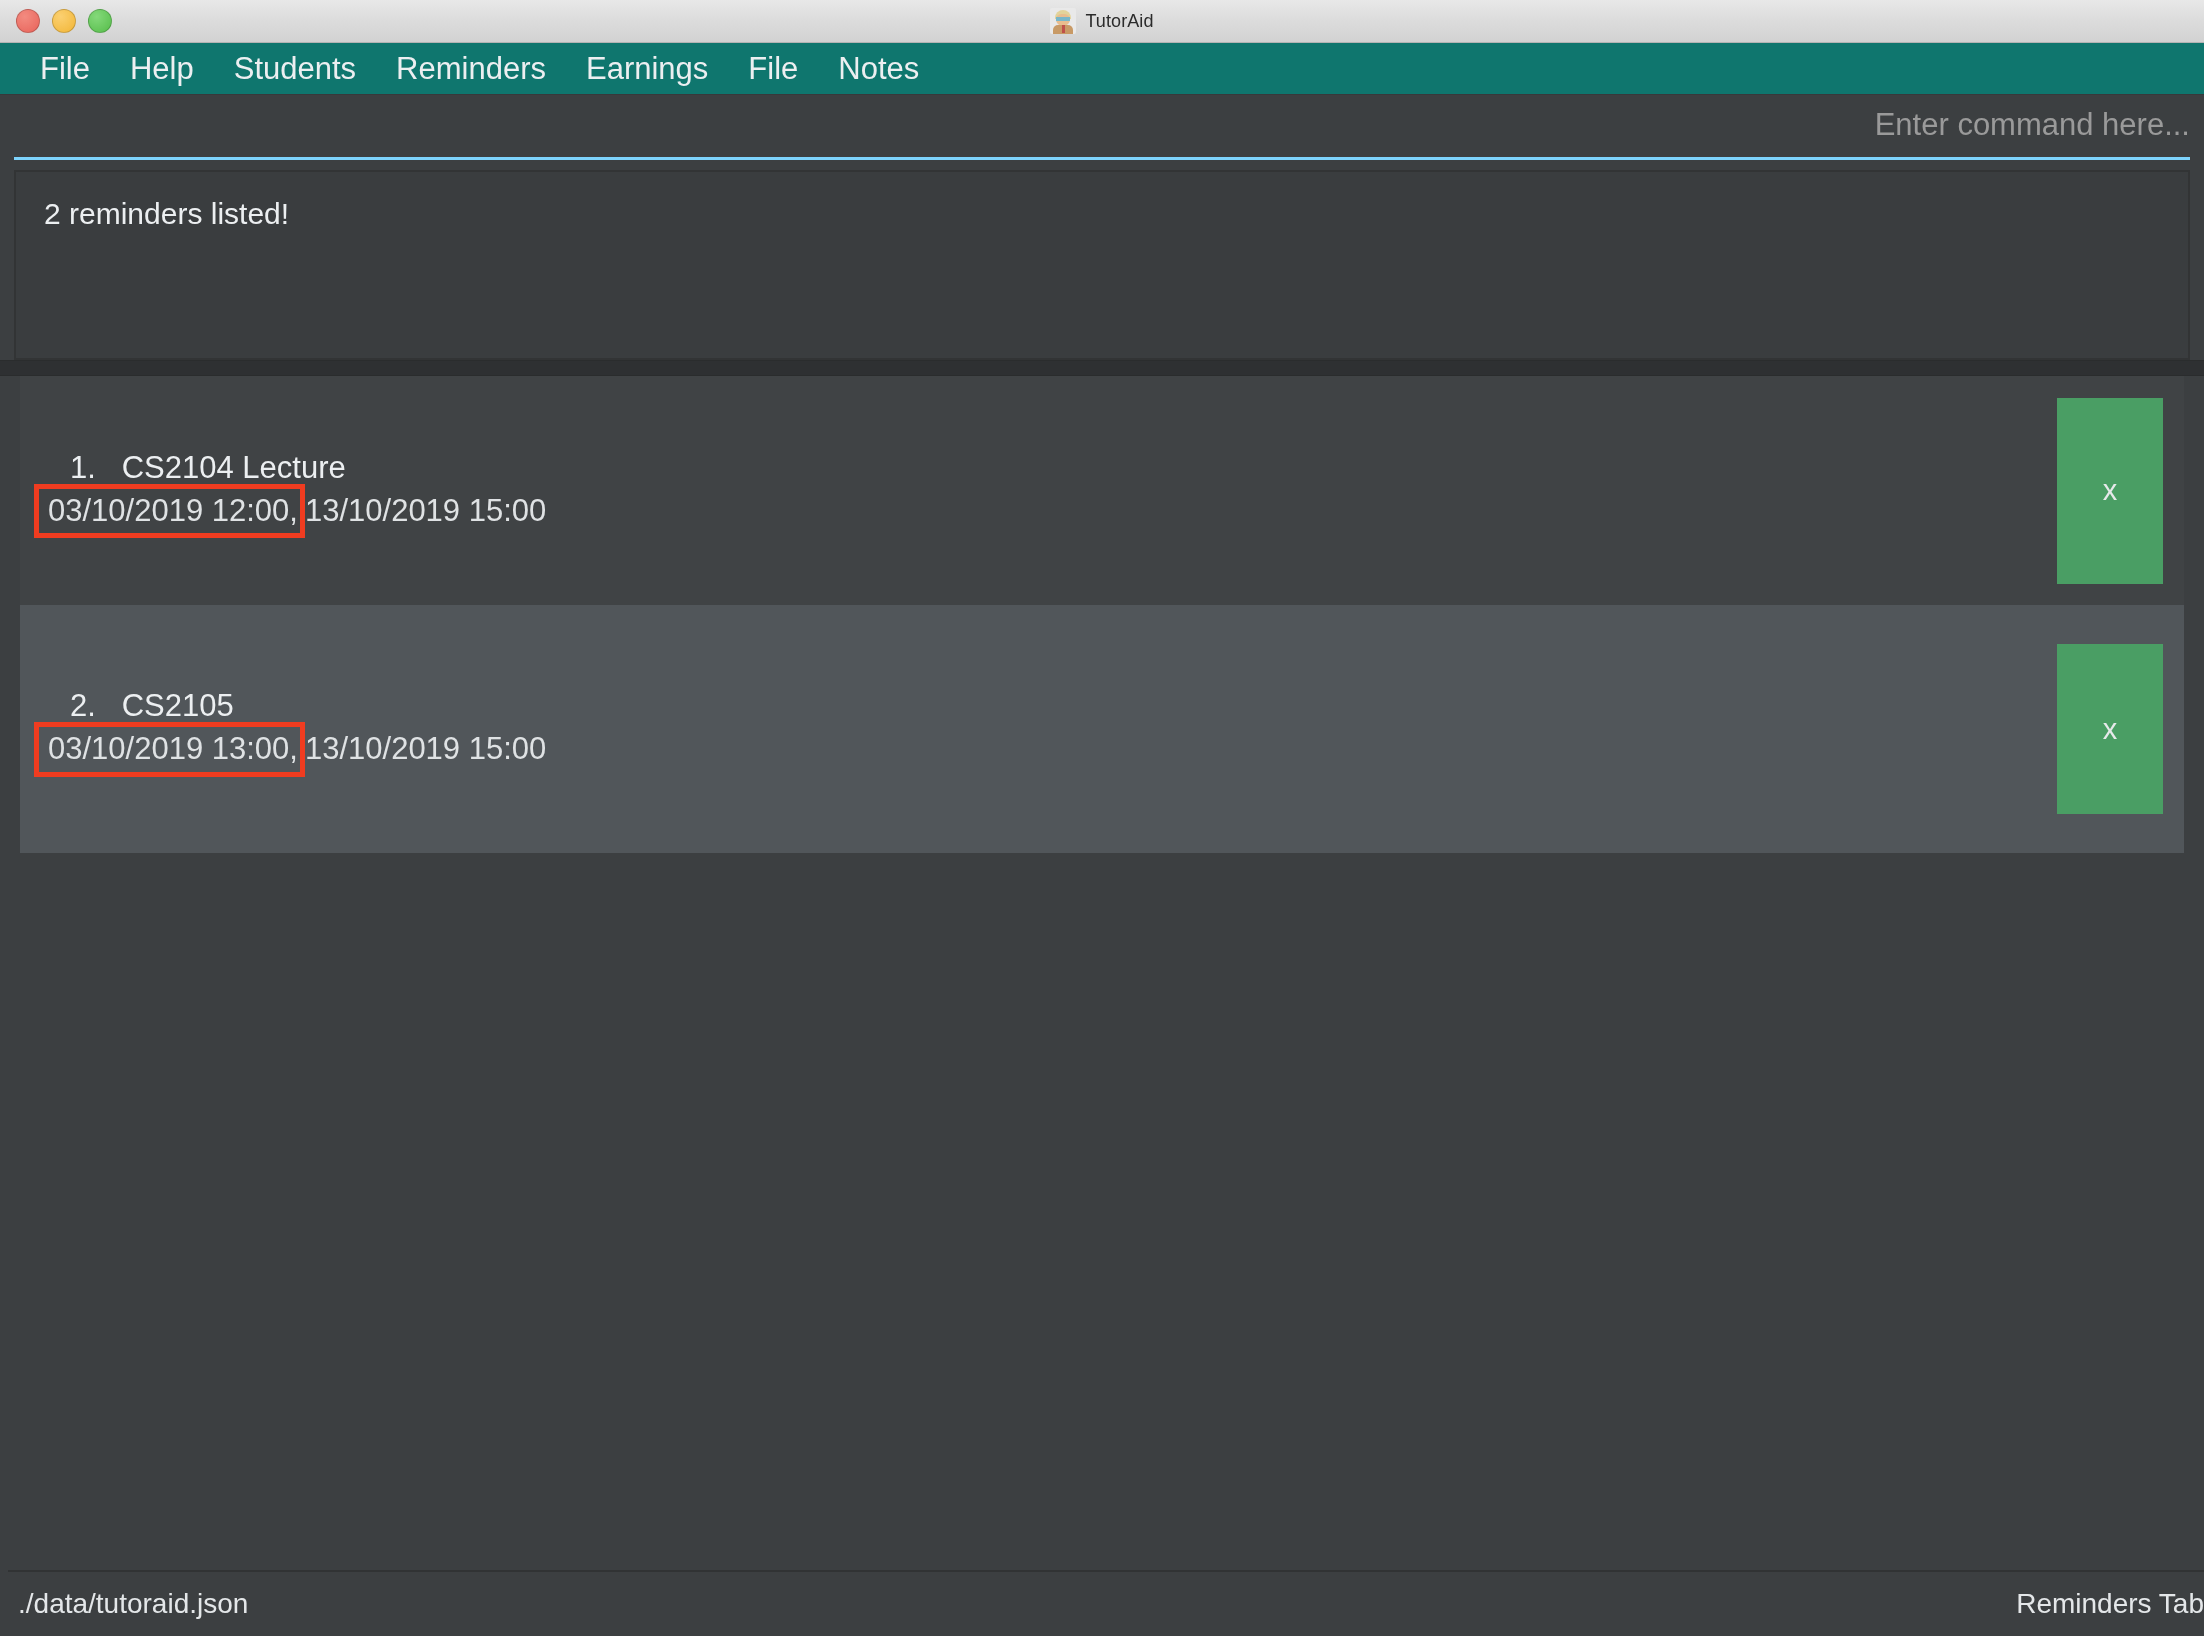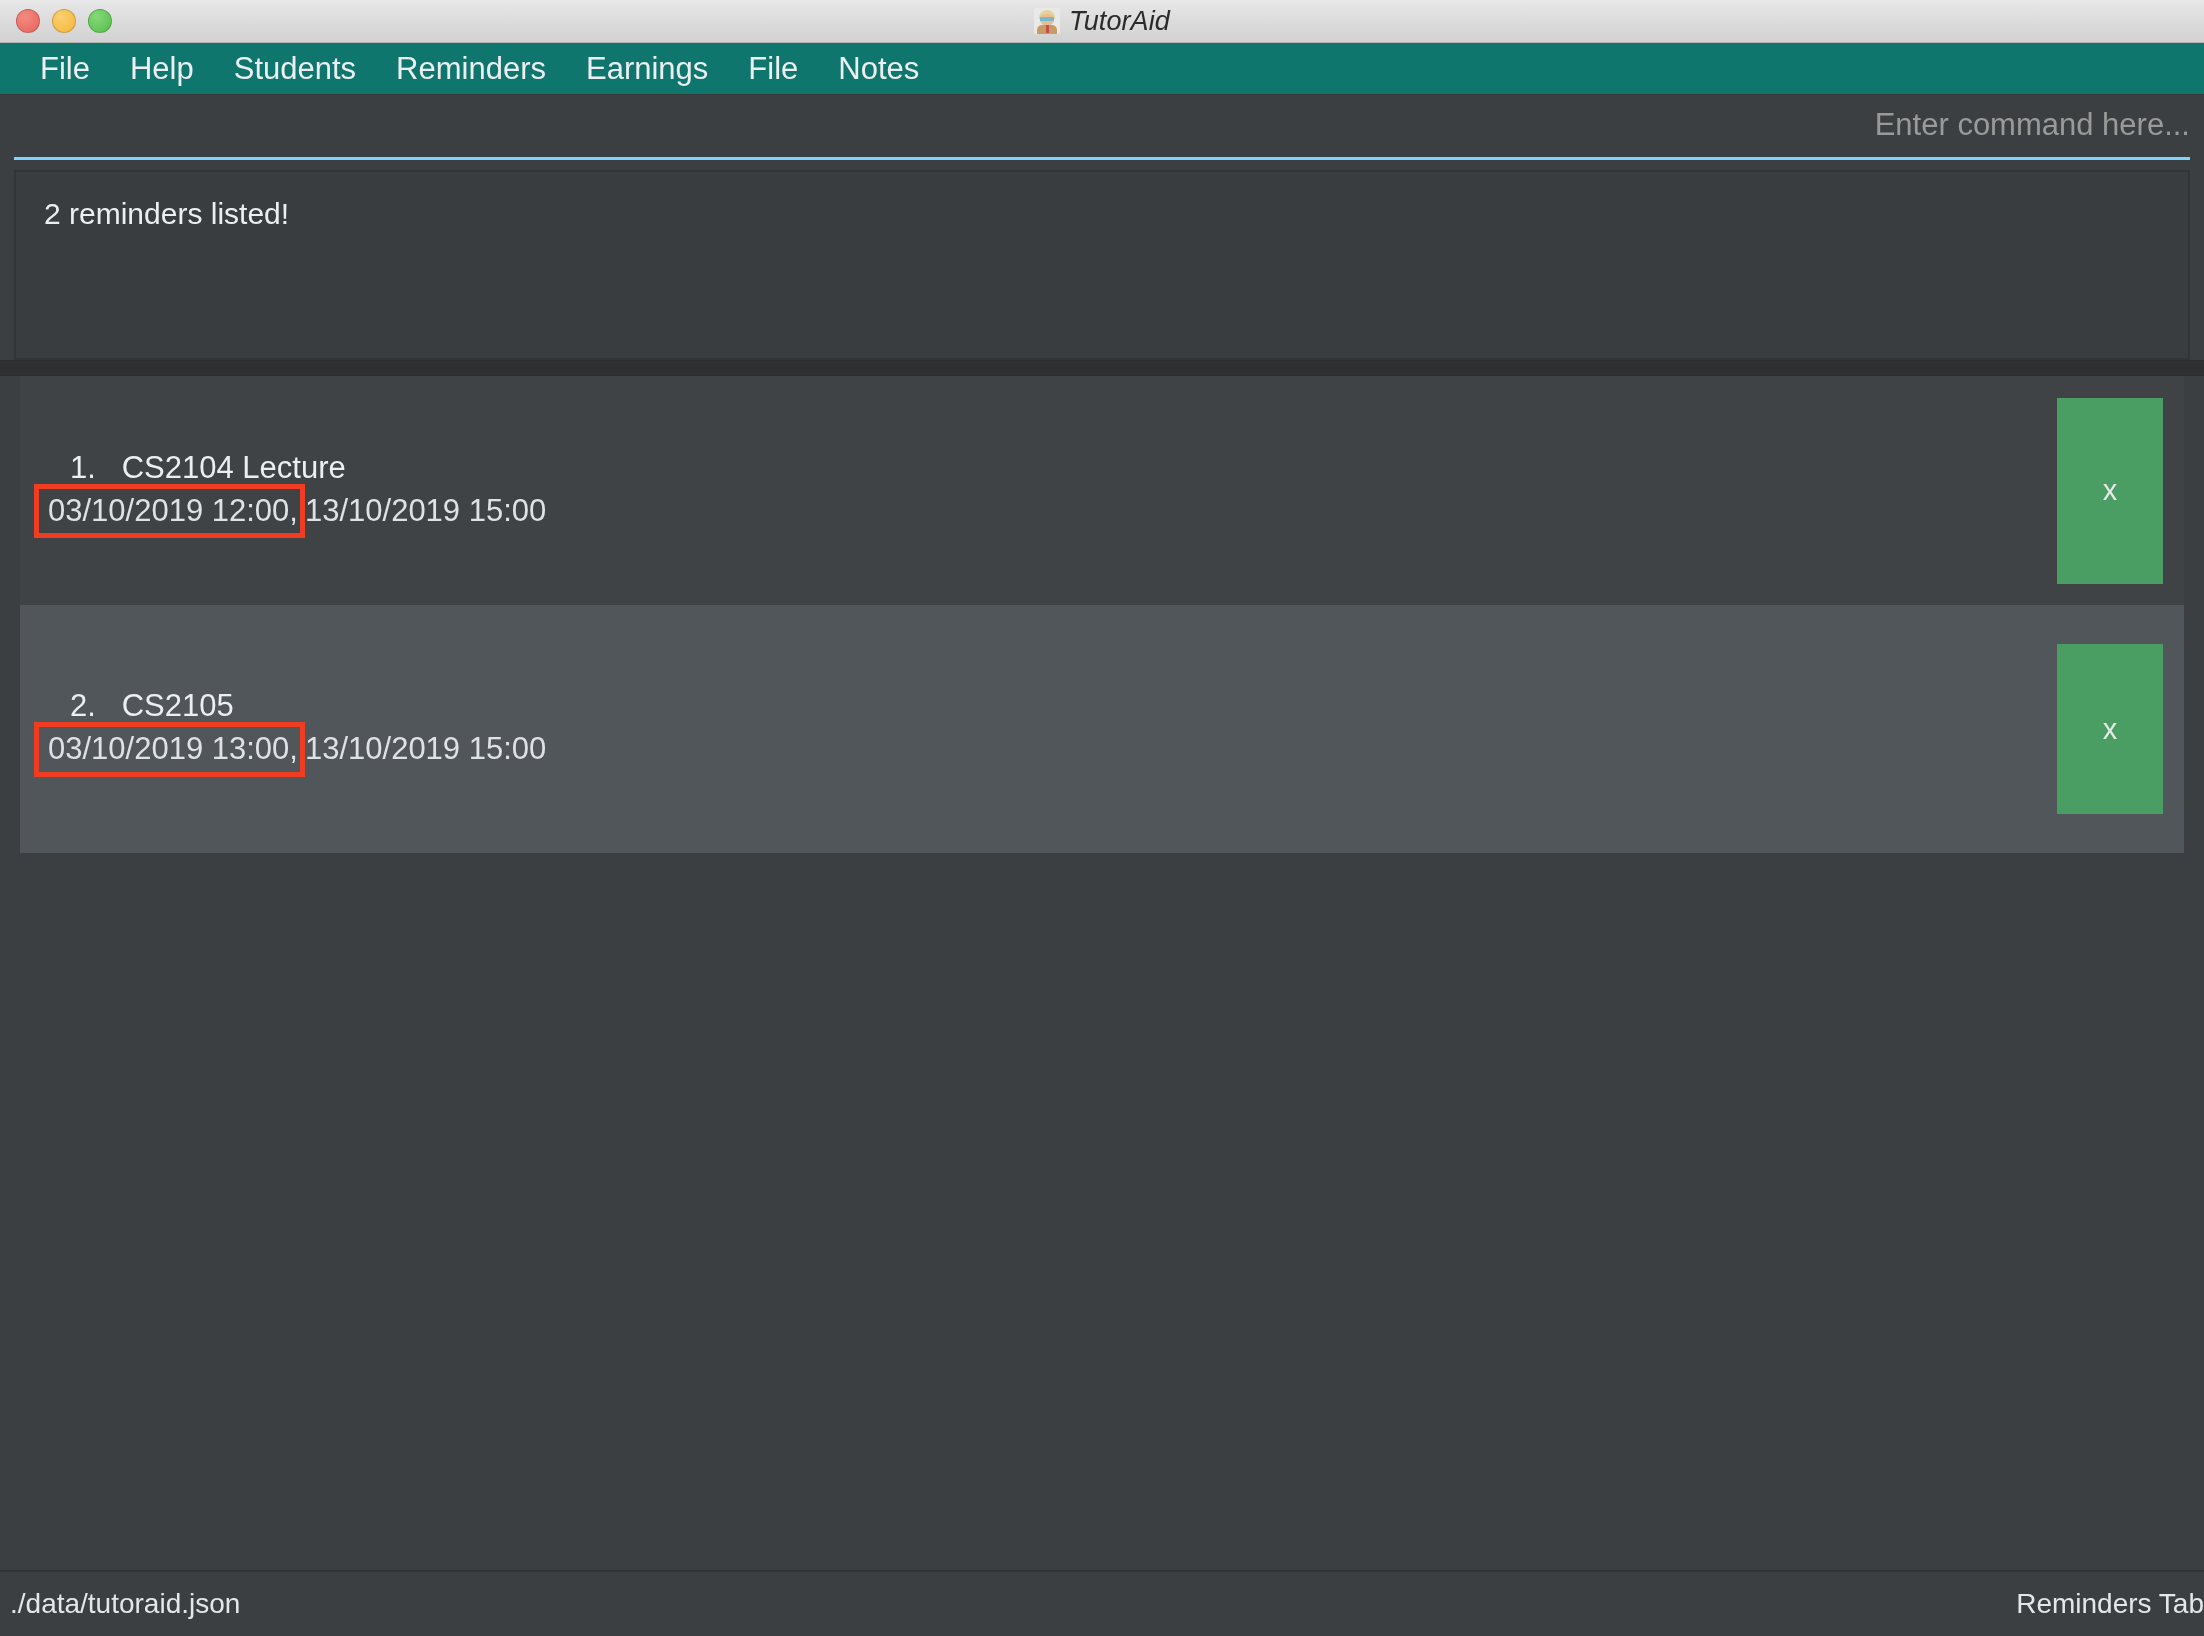--- a/index.html
+++ b/index.html
@@ -87,24 +87,23 @@
     width: 20px; height: 9px;
     background: #c89a66;
     border-radius: 5px 5px 0 0;
   }
   .app-icon .tie {
     position: absolute; left: 12px; top: 17px;
     width: 3px; height: 8px;
     background: #c0504a;
   }
   .title-text {
-    font-size: 27px;
+    font-size: 18px;
     color: #2b2b2b;
     letter-spacing: 0.1px;
-    font-style: italic;
   }
 
   
   .menubar {
     flex: 0 0 52px;
     height: 52px;
     background: #0f766e;
     display: flex;
     align-items: center;
     padding-left: 20px;
@@ -237,20 +236,21 @@
   
   .statusbar {
     flex: 0 0 66px;
     height: 66px;
     background: #3c3f41;
     border-top: 2px solid #313334;
     display: flex;
     align-items: center;
     justify-content: space-between;
     padding: 0 0 0 10px;
+    margin-left: 8px;
   }
   .status-left, .status-right {
     font-size: 28px;
     color: #e4e7e9;
     white-space: nowrap;
   }
   .status-right { padding-right: 0; }
 </style>
 </head>
 <body>

